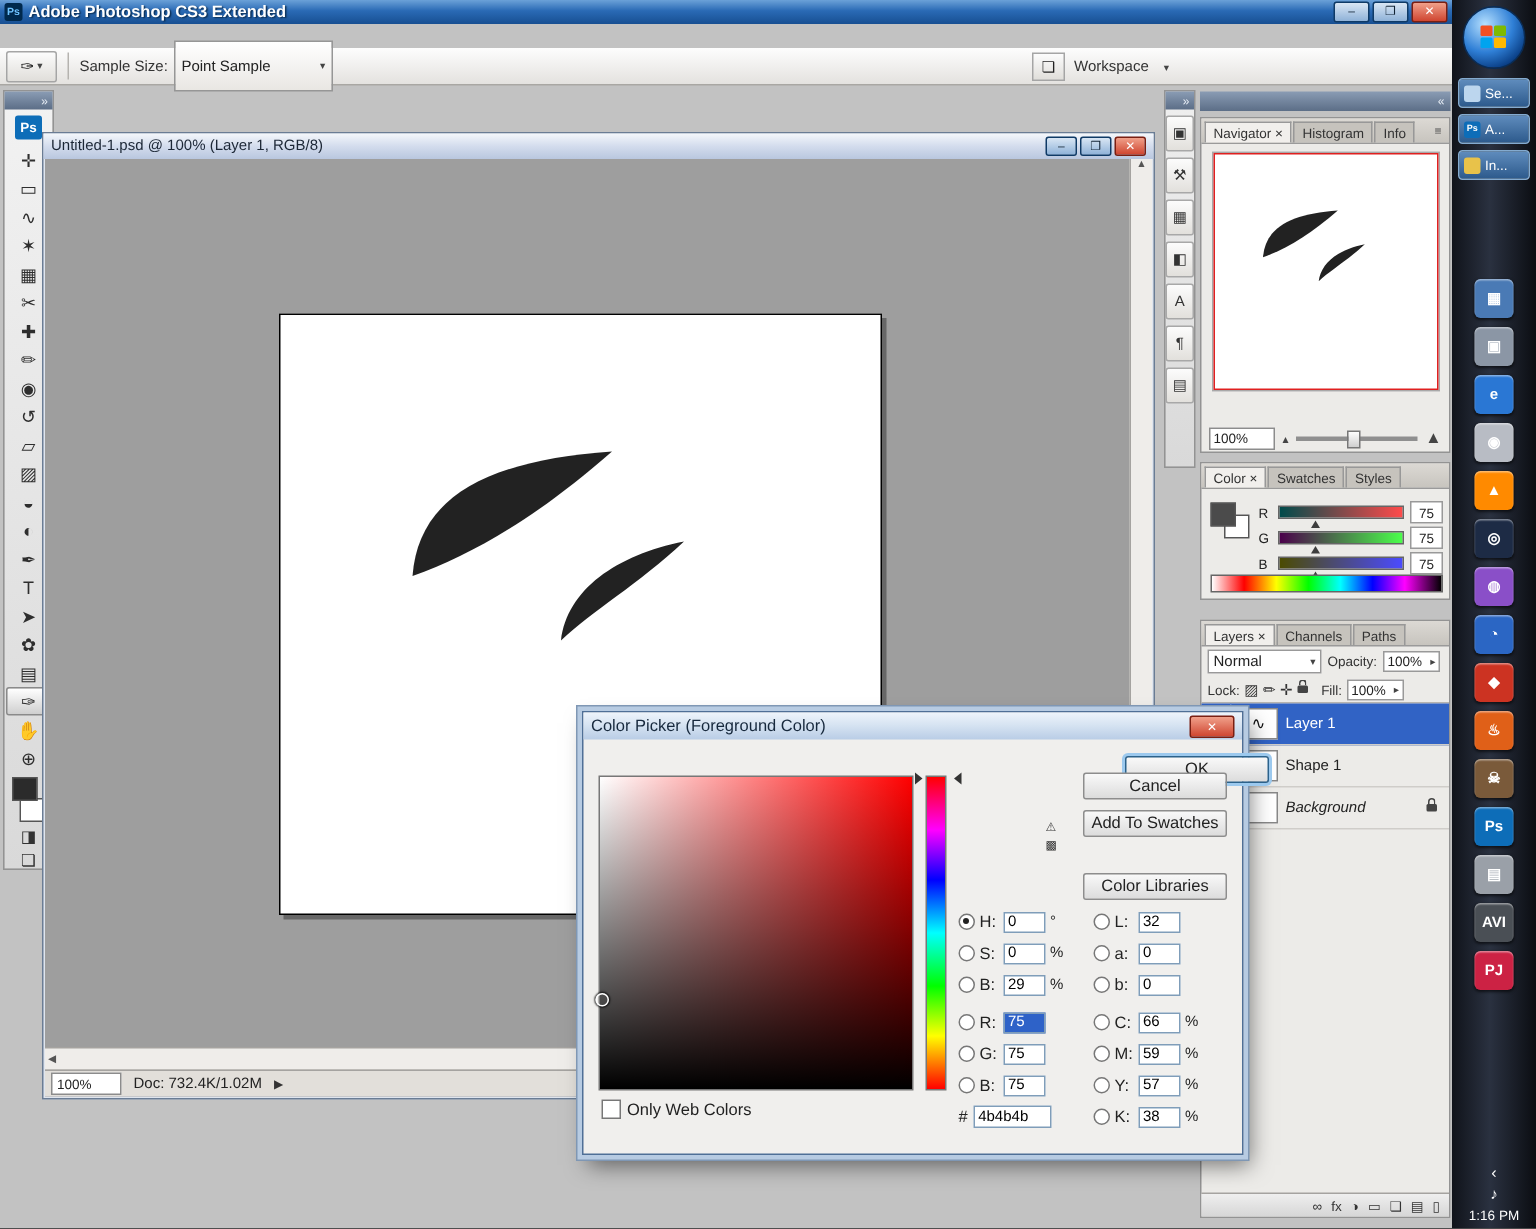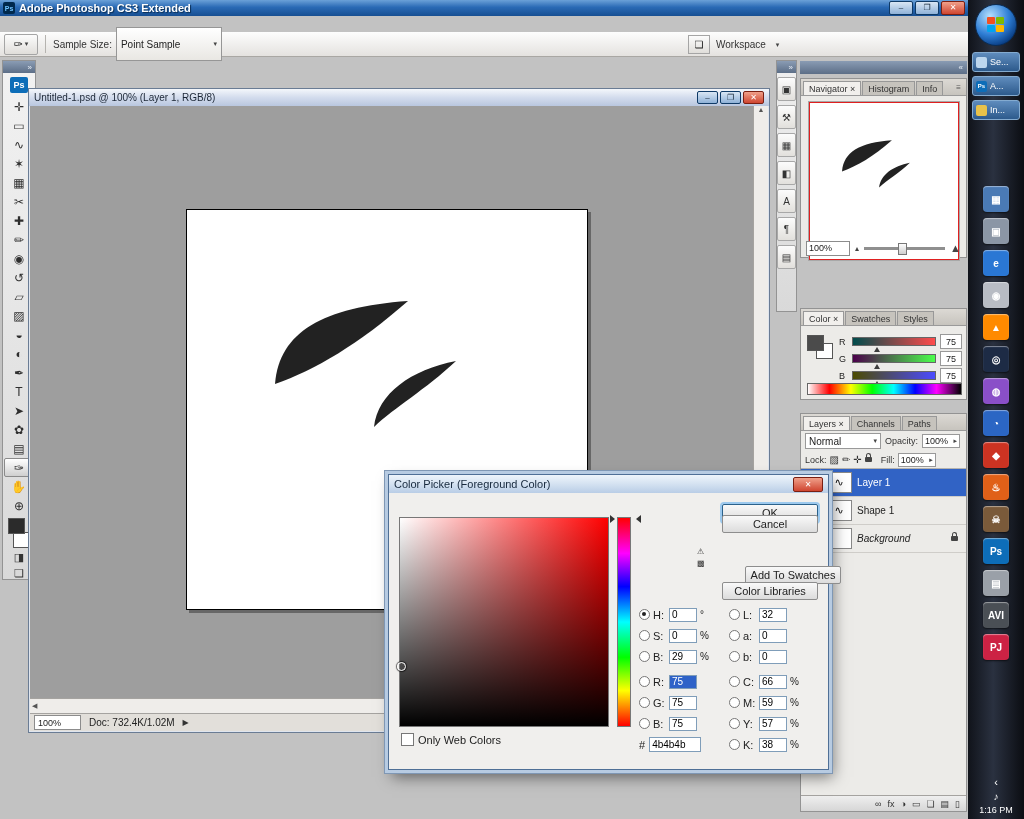--- a/index.html
+++ b/index.html
@@ -76,21 +76,21 @@
   
   .rdock-head{position:absolute;left:800px;top:61px;width:167px;height:13px;
     background:linear-gradient(#8a9cb4,#5c6e87);color:#e8eef6;font-size:8px;display:flex;align-items:center;justify-content:flex-end;padding:0 4px;box-sizing:border-box;}
   .panel{position:absolute;left:800px;width:167px;background:#ecebe8;border:1px solid #939393;box-sizing:border-box;}
   .tabstrip{display:flex;align-items:flex-end;height:17px;background:linear-gradient(#dcd9d4,#c7c4be);
     border-bottom:1px solid #9a9a9a;padding:2px 2px 0 2px;gap:1px;box-sizing:border-box;}
   .tab{height:14px;padding:0 5px;font-size:9px;display:flex;align-items:center;background:#c6c3bd;
     border:1px solid #989898;border-bottom:none;color:#333;white-space:nowrap;box-sizing:border-box;}
   .tab.active{background:#f1efec;}
   .strip-icons{margin-left:auto;font-size:8px;color:#555;padding:0 2px 3px 0;}
-  .nav-panel{top:78px;height:180px;}
+  .nav-panel{top:78px;height:224px;}
   .nav-thumb{position:absolute;left:7px;top:22px;width:150px;height:158px;background:#fff;border:1px solid #a8a8a8;}
   .view-rect{position:absolute;inset:0;border:1px solid #e02020;}
   .nav-thumb svg{display:block;width:100%;height:100%;}
   .nav-bottom{position:absolute;left:0;right:0;bottom:0;height:18px;display:flex;align-items:center;gap:5px;padding:0 5px;box-sizing:border-box;}
   .nav-zoom{width:40px;height:13px;background:#fff;border:1px solid #8c8c8c;font-size:9px;display:flex;align-items:center;padding-left:2px;}
   .nav-slider{flex:1;height:3px;background:#8f8f8f;position:relative;}
   .nav-slider::after{content:"";position:absolute;left:42%;top:-4px;width:7px;height:10px;
     background:linear-gradient(#fdfdfd,#cfcfcf);border:1px solid #777;}
   .mountain{font-size:8px;color:#444;}
   .mountain.big{font-size:11px;}
@@ -145,22 +145,22 @@
   .hue{position:absolute;left:228px;top:42px;width:14px;height:210px;border:1px solid #777;box-sizing:border-box;
     background:linear-gradient(to bottom,#f00,#f0f 17%,#00f 33%,#0ff 50%,#0f0 67%,#ff0 83%,#f00);}
   .hue-arrow-l{position:absolute;left:221px;top:40px;width:0;height:0;border:4px solid transparent;border-left:5px solid #333;}
   .hue-arrow-r{position:absolute;left:243px;top:40px;width:0;height:0;border:4px solid transparent;border-right:5px solid #333;}
   .nc{position:absolute;left:258px;top:30px;width:46px;text-align:center;font-size:10px;color:#222;}
   .nc-swatch{width:46px;height:58px;border:1px solid #777;margin:2px 0;box-sizing:border-box;}
   .nc-half{width:100%;height:50%;}
   .gamut{position:absolute;left:308px;top:72px;display:flex;flex-direction:column;gap:3px;font-size:8px;color:#333;}
   .dlg-btn{position:absolute;left:333px;width:96px;height:18px;background:linear-gradient(#f9f9f9,#dcdcdc);
     border:1px solid #8d8d8d;border-radius:2px;font-size:11px;display:flex;align-items:center;justify-content:center;box-sizing:border-box;}
-  .dlg-btn.focused{border:1px solid #2c628b;box-shadow:0 0 0 2px #9cc9ee;}
-  .btn-ok{top:29px;}.btn-cancel{top:40px;}.btn-add{top:91px;margin-left:23px;}.btn-lib{top:107px;}
+  .dlg-btn.focused{border:1px solid #2c628b;box-shadow:0 0 0 2px #9cc9ee;margin-left:28px;}
+  .btn-ok{top:29px;}.btn-cancel{top:40px;}.btn-add{top:65px;}.btn-lib{top:107px;}
   .num-col{position:absolute;}
   .col-hsb{left:250px;top:132px;}.col-rgb{left:250px;top:199px;}
   .col-lab{left:340px;top:132px;}.col-cmyk{left:340px;top:199px;}
   .num-row{display:flex;align-items:center;height:15px;margin-bottom:6px;gap:3px;font-size:11px;}
   .radio{width:9px;height:9px;border:1px solid #777;border-radius:50%;background:#fff;position:relative;flex:none;}
   .num-row.checked .radio::after{content:"";position:absolute;left:2px;top:2px;width:4px;height:4px;border-radius:50%;background:#222;}
   .fl{width:13px;text-align:left;}
   .fi{width:28px;height:14px;border:1px solid #7f9db9;font-size:10px;padding:0 2px;box-sizing:border-box;
       font-family:"Liberation Sans",sans-serif;}
   .num-row.selected .fi{background:#2e62c8;color:#fff;}

